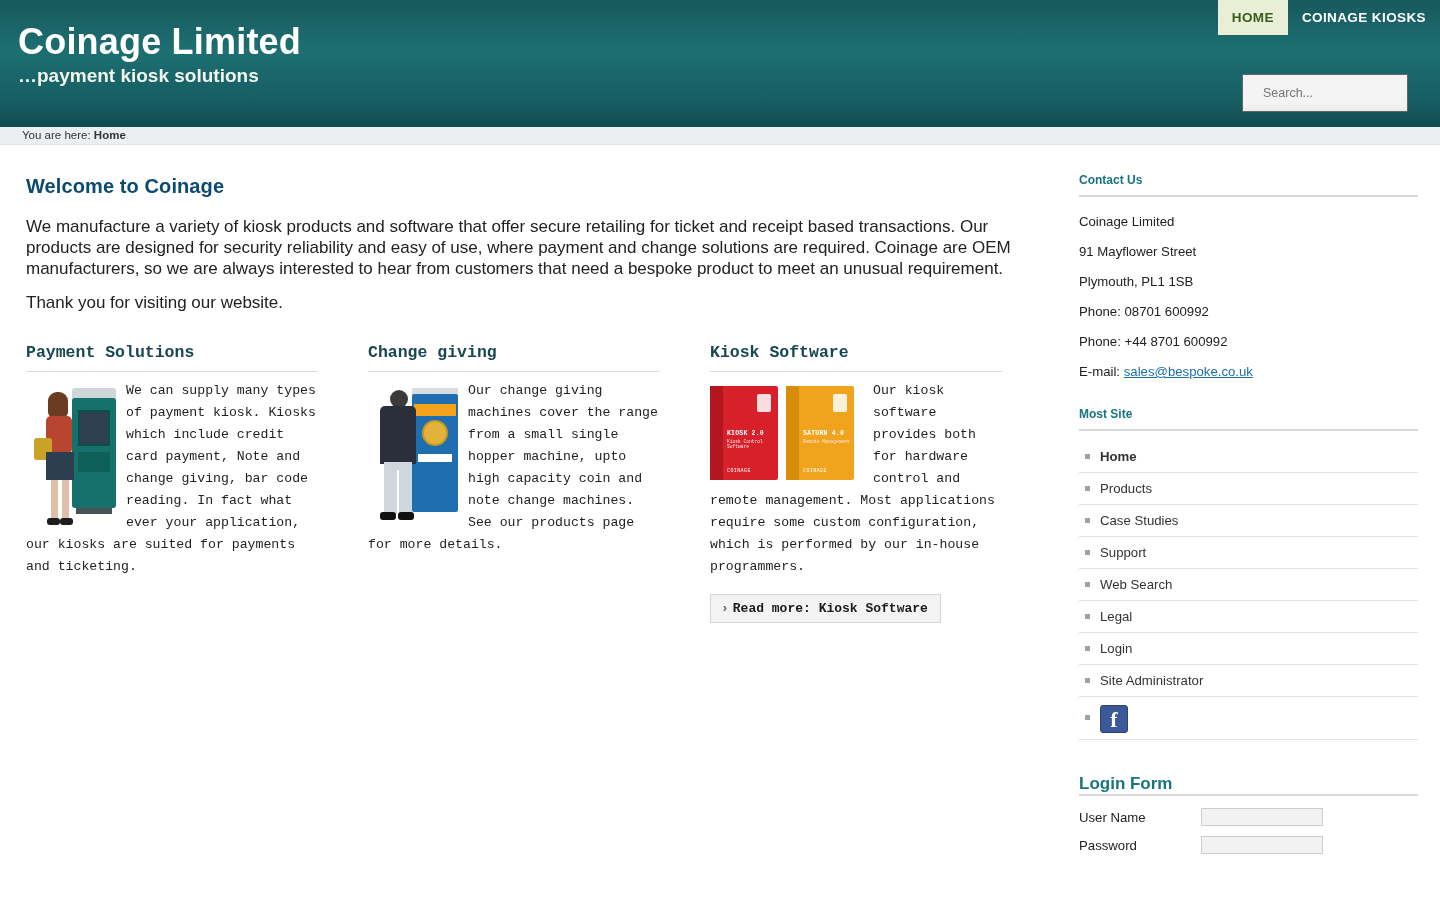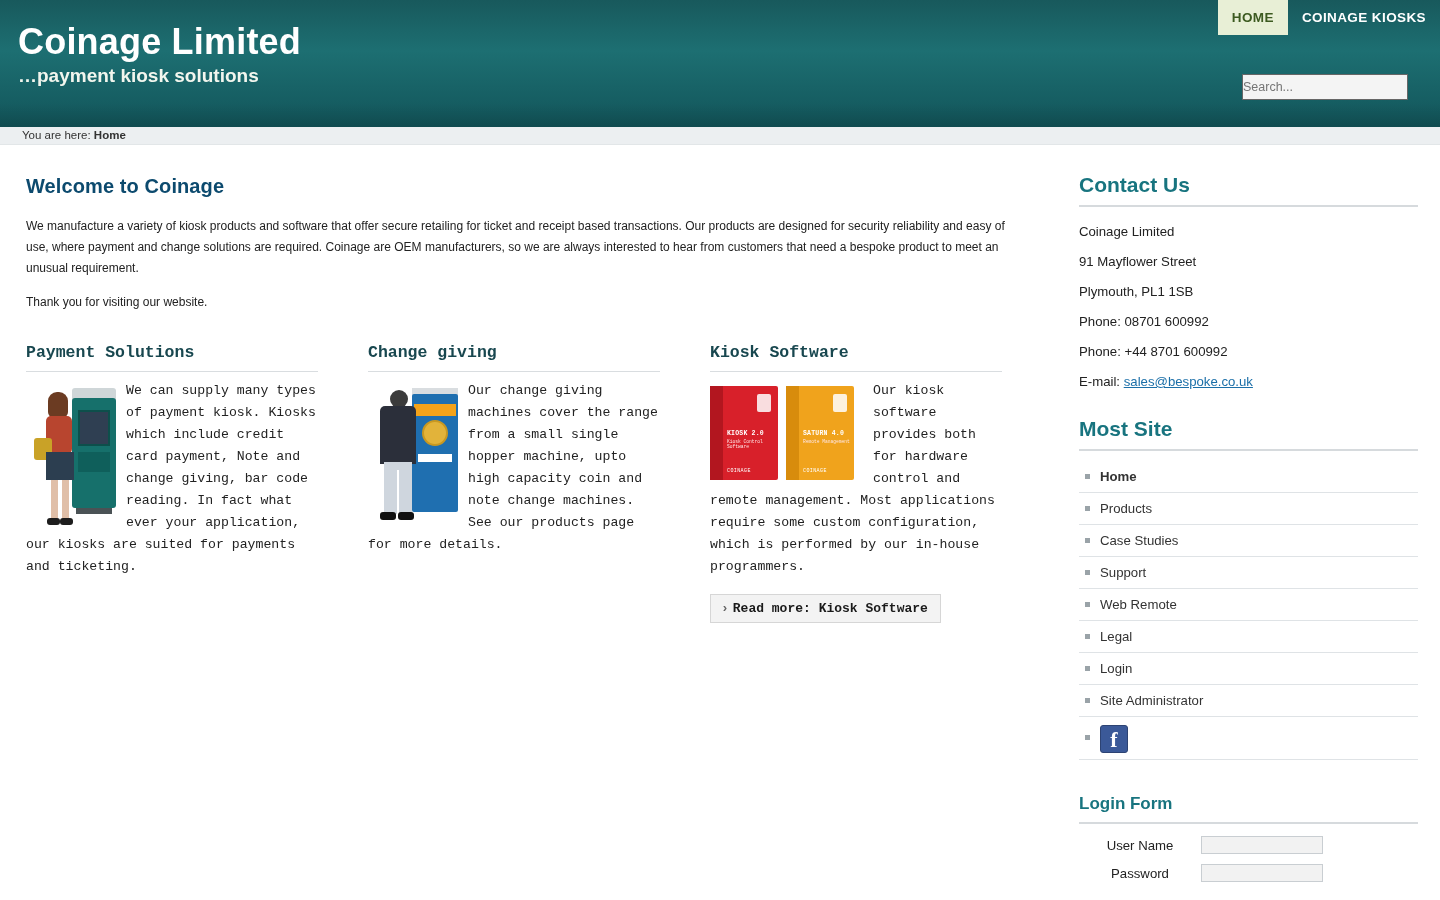--- a/index.html
+++ b/index.html
@@ -73,26 +73,26 @@
     margin-top: 3px;
     color: #f2f6ee;
   }
   .search-wrap {
     position: absolute;
     right: 32px;
     top: 74px;
   }
   .search-input {
     width: 166px;
-    height: 26px;
+    height: 38px;
     border: 1px solid #666;
     background: #f4f4f4;
     font-size: 12.5px;
     color: #444;
-    padding: 1px 0;
+    padding: 1px 20px;
     font-family: "Liberation Sans", sans-serif;
   }
 
   
   .breadcrumb-bar {
     width: 1440px;
     height: 18px;
     background: #eceff1;
     border-bottom: 1px solid #e2e6e8;
     font-size: 11.5px;
@@ -119,21 +119,21 @@
 
   
   h1.page-title {
     font-size: 20px;
     font-weight: bold;
     color: #0c4a6e;
     margin: 22px 0 18px 0;
     letter-spacing: .1px;
   }
   .intro p {
-    font-size: 12px;
+    font-size: 17px;
     line-height: 21px;
     color: #222;
     margin: 0 0 13px 0;
   }
   .intro p:last-child { margin-bottom: 0; }
 
   .cards {
     display: flex;
     margin-top: 30px;
     font-family: Liberation Mono, monospace;
@@ -210,21 +210,21 @@
     font-size: 13px;
     font-weight: bold;
     color: #1a1a1a;
     text-decoration: none;
     cursor: pointer;
   }
   .readmore .chev { color: #666; margin-right: 4px; font-weight: bold; }
 
   
   .side-title {
-    font-size: 21px;
+    font-size: 12px;
     font-weight: bold;
     color: #18747f;
     margin: 20px 0 10px 0;
     padding-bottom: 8px;
     border-bottom: 2px solid #d6dadd;
   }
   .contact-line {
     font-size: 13.2px;
     color: #222;
     line-height: 30px;
@@ -263,33 +263,32 @@
     text-align: center;
     line-height: 28px;
     vertical-align: middle;
   }
 
   .login-title {
     font-size: 17px;
     font-weight: bold;
     color: #18747f;
     margin: 34px 0 12px 0;
-    padding-bottom: 8px;
+    padding-bottom: 0;
     border-bottom: 2px solid #d6dadd;
   }
   .login-row {
     display: flex;
     align-items: center;
     margin-top: 10px;
   }
   .login-row label {
     width: 122px;
     font-size: 13.2px;
     color: #222;
-    text-align: center;
   }
   .login-row input {
     width: 122px;
     height: 18px;
     border: 1px solid #c9ced2;
     background: #f2f2f2;
     font-size: 12px;
     padding: 1px 3px;
     font-family: "Liberation Sans", sans-serif;
   }
@@ -410,21 +409,21 @@
         <span>E-mail:</span>
         <a href="#">sales@bespoke.co.uk</a>
       </div>
 
       <div class="side-title">Most Site</div>
       <ul class="menu">
         <li class="current"><span class="bullet"></span><a href="#">Home</a></li>
         <li><span class="bullet"></span><a href="#">Products</a></li>
         <li><span class="bullet"></span><a href="#">Case Studies</a></li>
         <li><span class="bullet"></span><a href="#">Support</a></li>
-        <li><span class="bullet"></span><a href="#">Web Remote</a></li>
+        <li><span class="bullet"></span><a href="#">Web Search</a></li>
         <li><span class="bullet"></span><a href="#">Legal</a></li>
         <li><span class="bullet"></span><a href="#">Login</a></li>
         <li><span class="bullet"></span><a href="#">Site Administrator</a></li>
         <li class="social"><span class="bullet"></span><span class="fb-icon">f</span></li>
       </ul>
 
       <div class="login-title">Login Form</div>
       <div class="login-row">
         <label>User Name</label>
         <input type="text" value="" style="">

